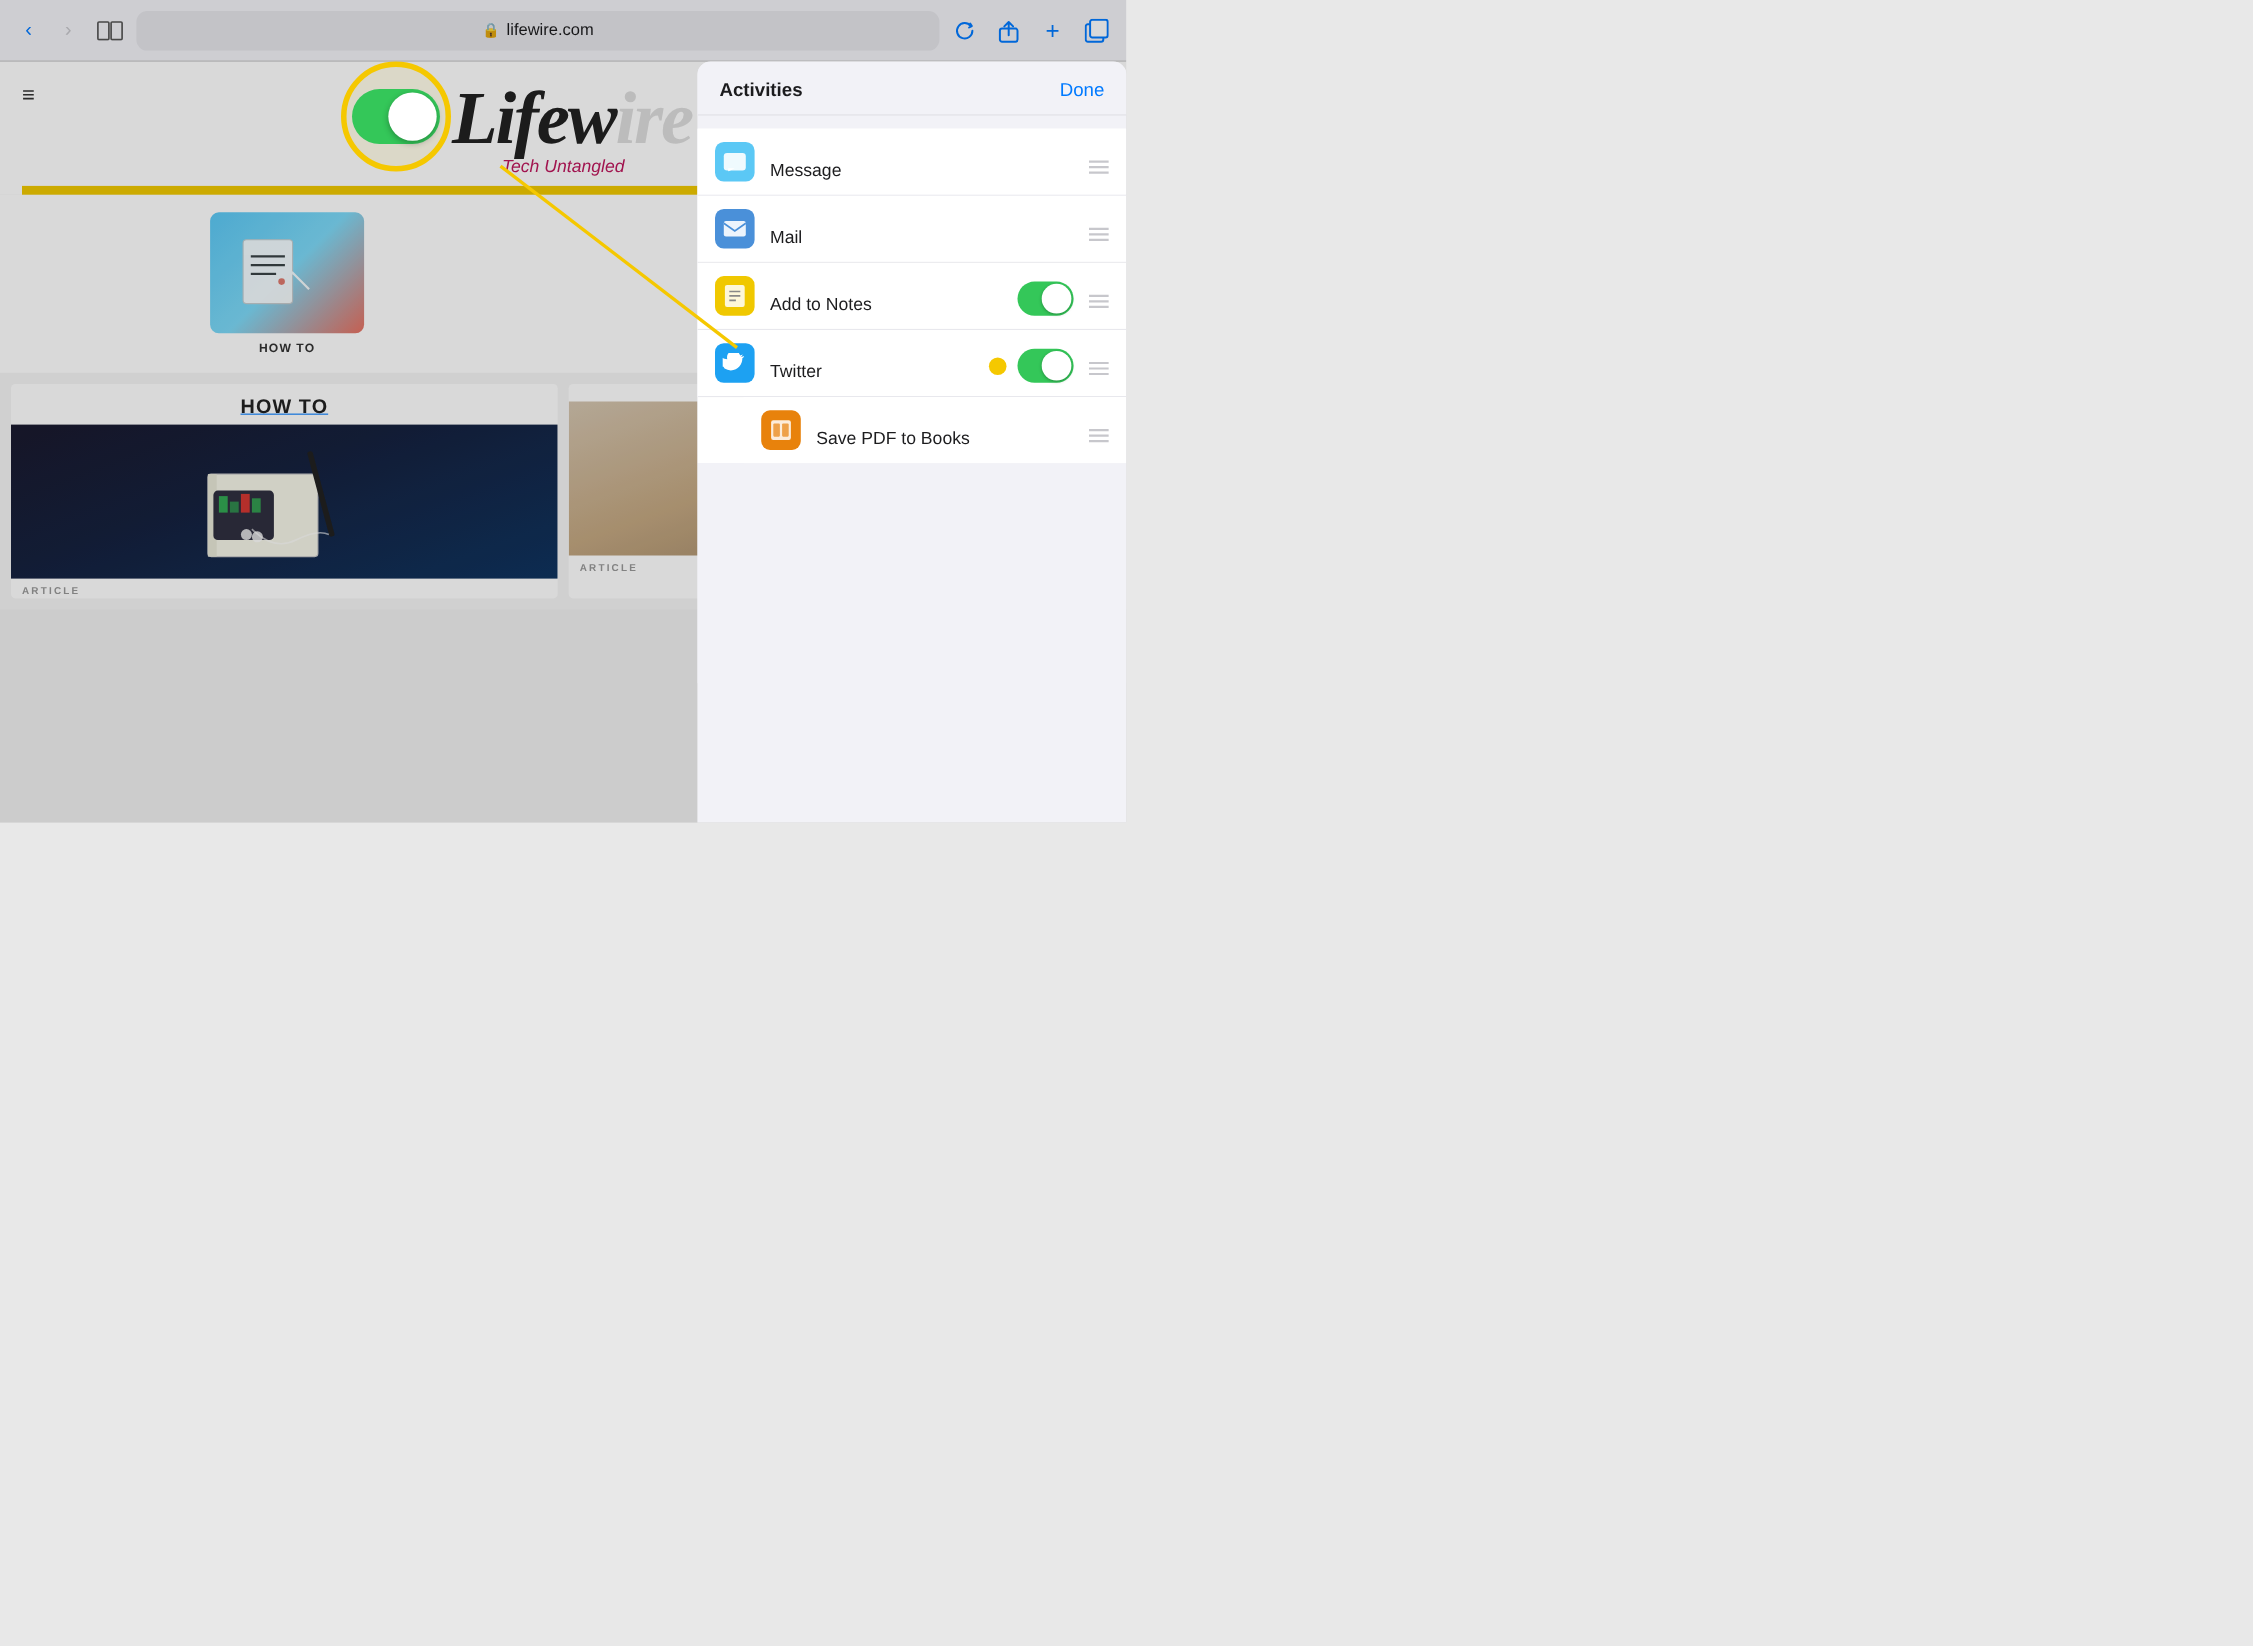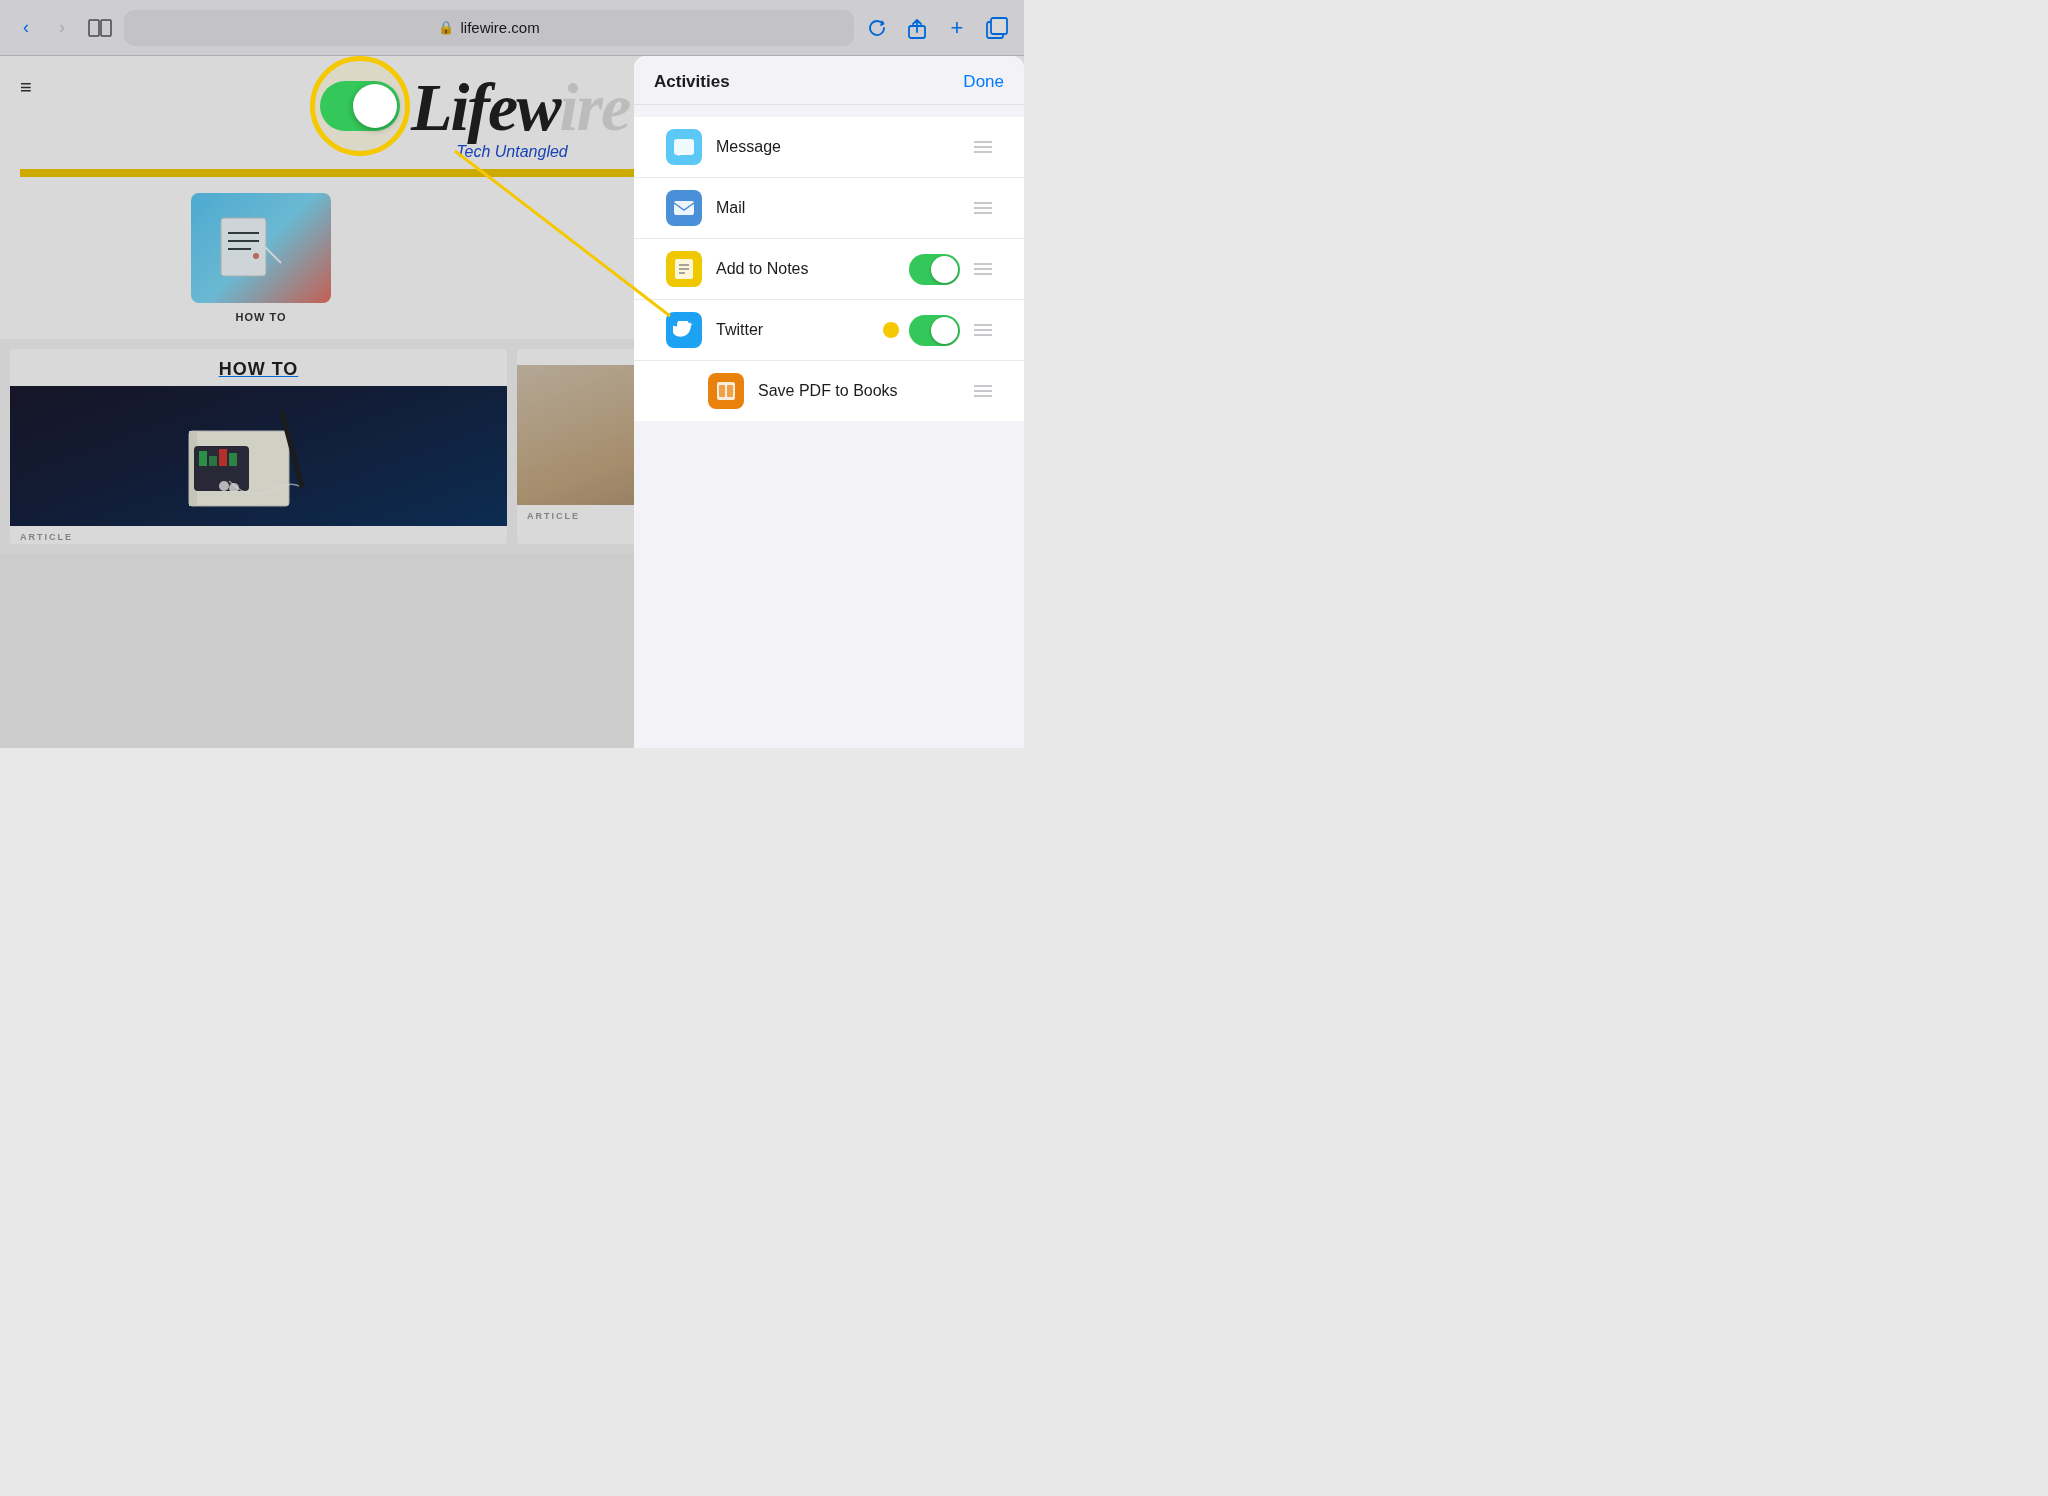--- a/index.html
+++ b/index.html
@@ -91,21 +91,21 @@
       font-family: Liberation Serif, serif;
       font-style: italic;
       font-weight: bold;
       color: #222;
       letter-spacing: -2px;
       margin-left: 16px;
     }
     .lw-logo span { color: #222; }
     .lw-tagline {
       font-size: 16px;
-      color: #1d4ed8;
+      color: #be185d;
       font-style: italic;
       margin-top: -4px;
       margin-bottom: 6px;
     }
     .lw-yellow-bar {
       height: 8px;
       background: #f0c800;
       width: 100%;
       margin-top: 2px;
     }
@@ -243,22 +243,22 @@
       color: #007aff;
       font-weight: 400;
       cursor: pointer;
     }
     .panel-list {
       background: #fff;
       margin: 12px 0 0 0;
     }
     .panel-item {
       display: flex;
-      align-items: center;
-      padding: 12px 32px;
+      align-items: flex-end;
+      padding: 12px 16px;
       border-bottom: 1px solid #e8e8ed;
       background: #fff;
       gap: 14px;
       position: relative;
     }
     .panel-item:last-child { border-bottom: none; margin-left: 42px; }
     .item-icon {
       width: 36px; height: 36px;
       border-radius: 8px;
       display: flex; align-items: center; justify-content: center;

